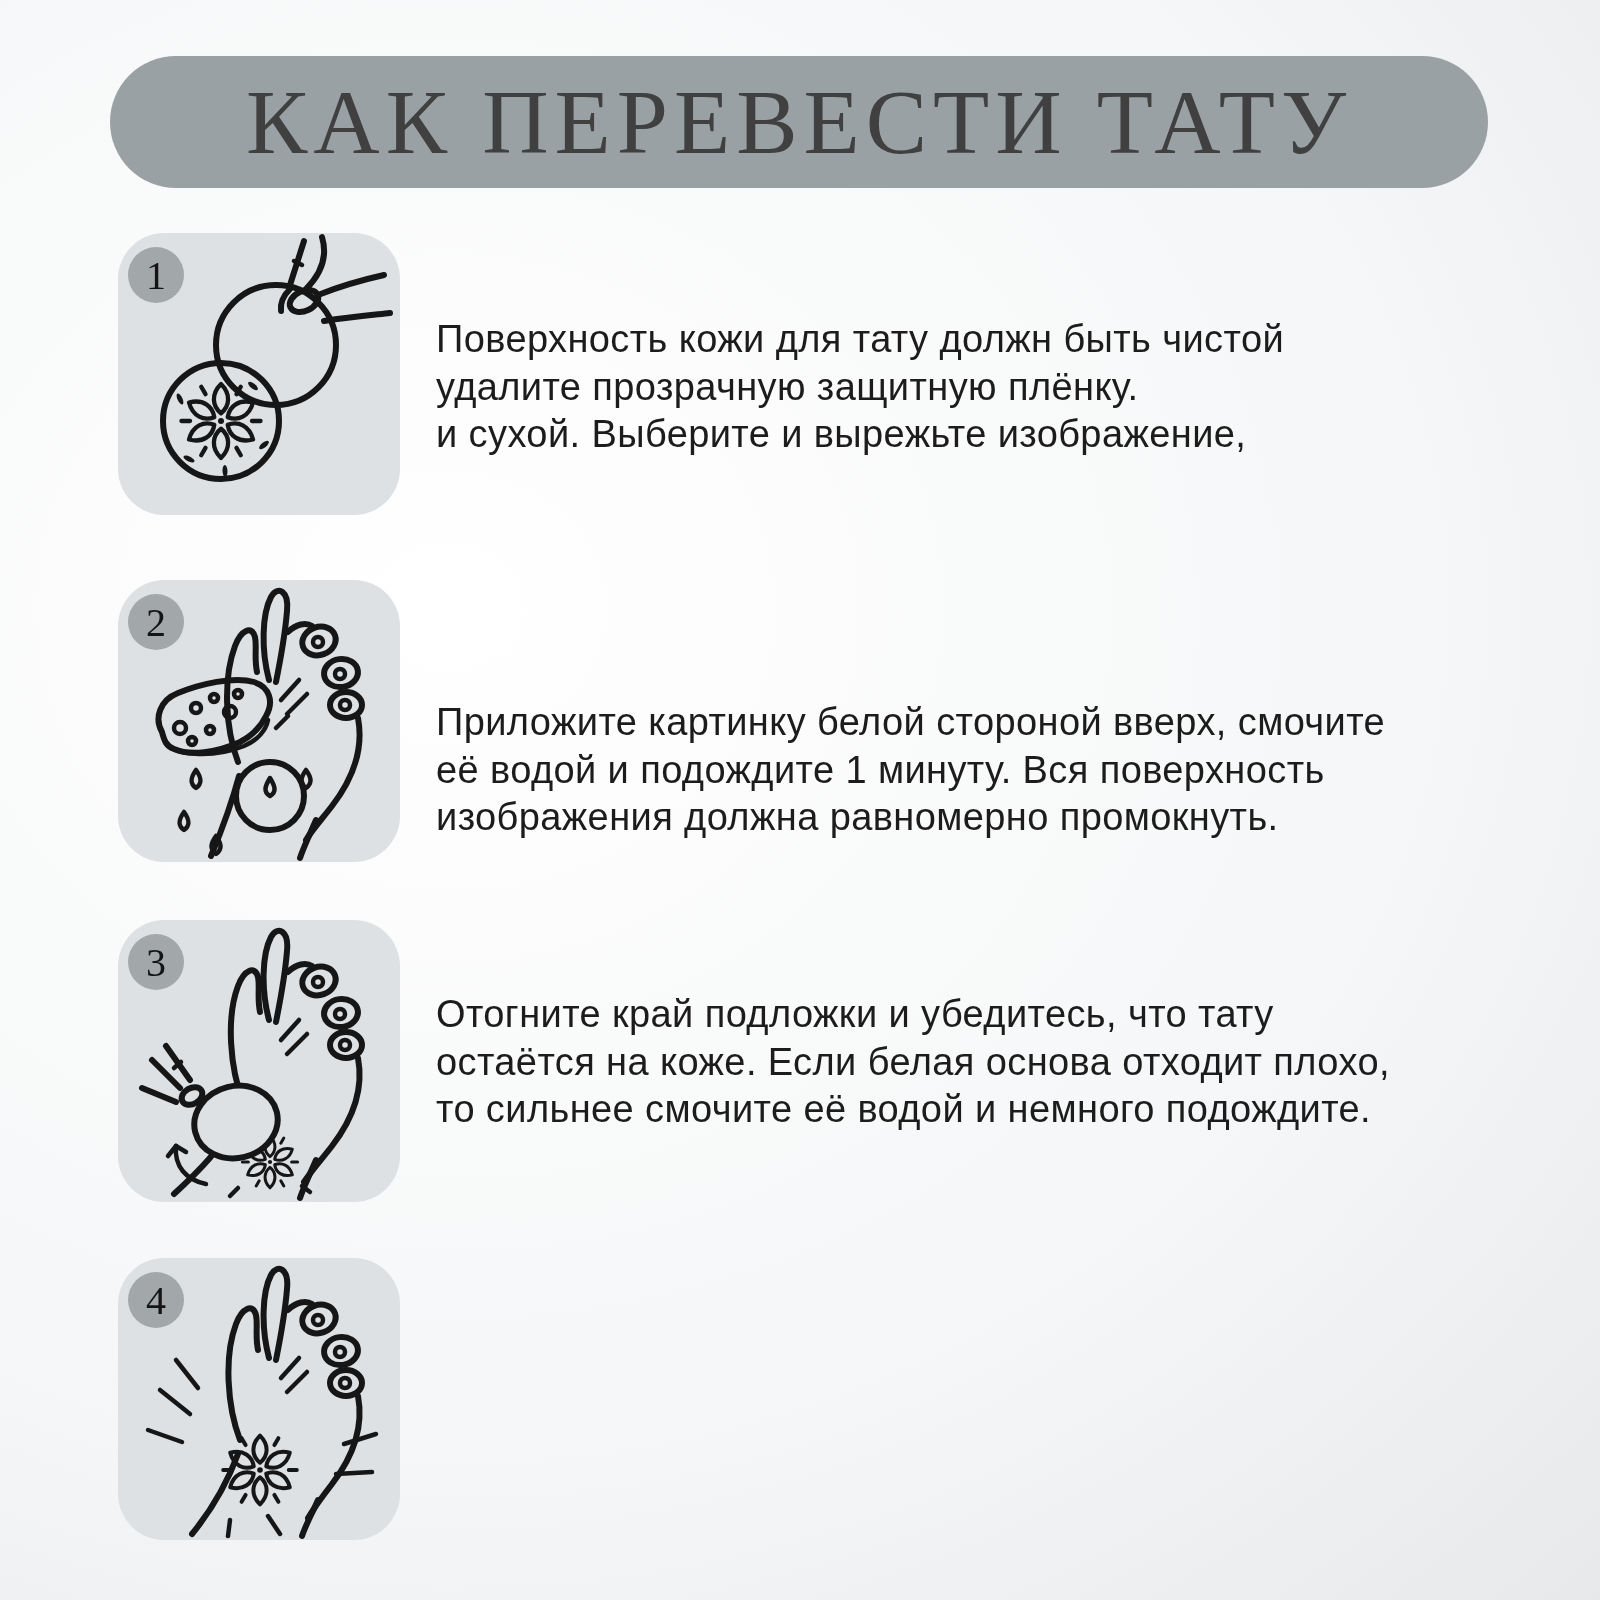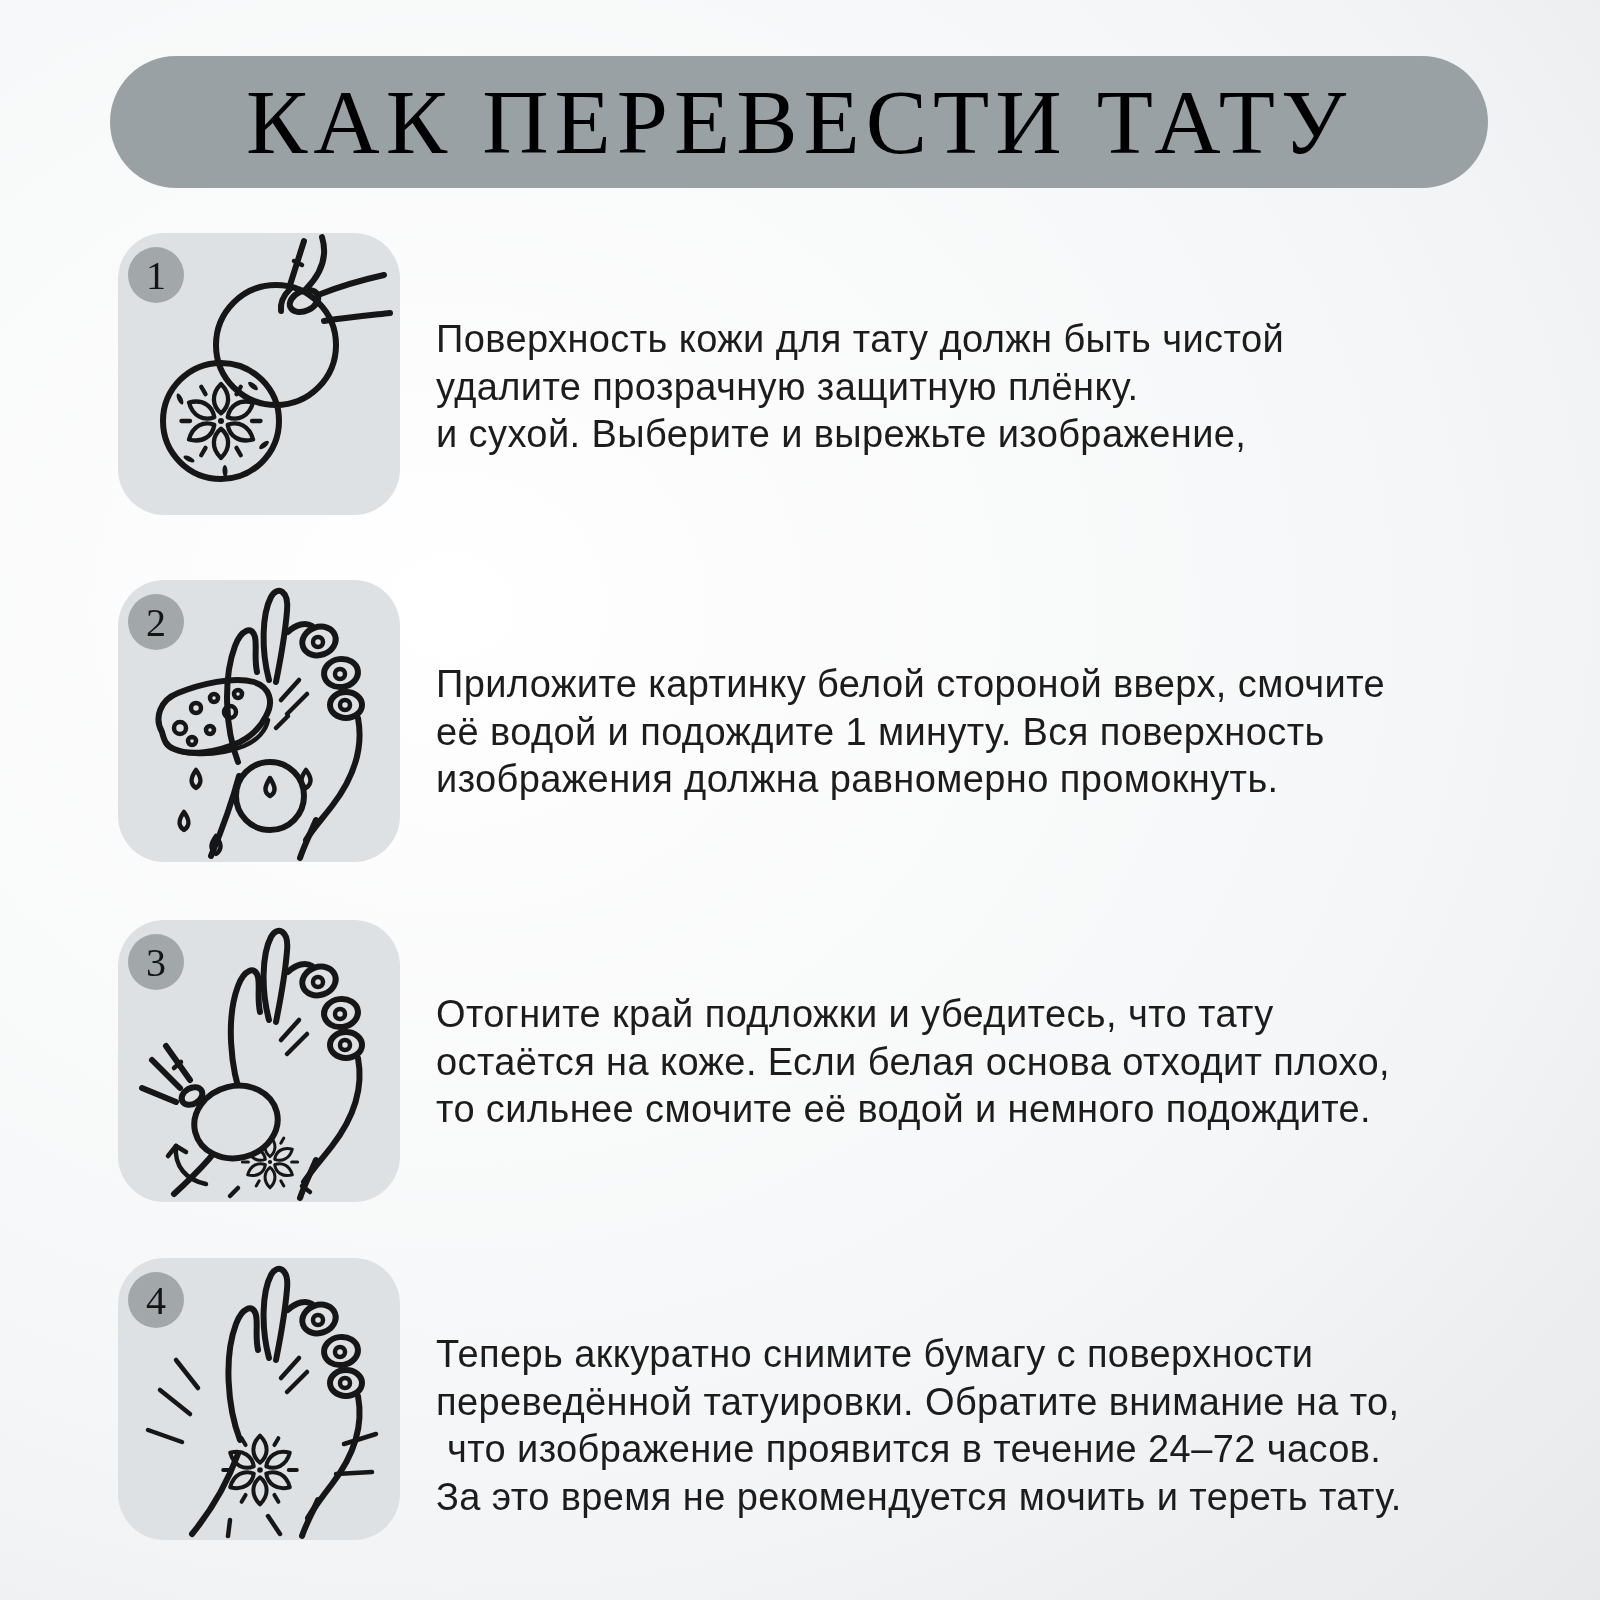--- a/index.html
+++ b/index.html
@@ -15,21 +15,21 @@
     position:absolute;left:110px;top:56px;width:1378px;height:132px;
     background:#9aa1a4;border-radius:66px;
     display:flex;align-items:center;justify-content:center;
   }
   .title-pill h1{
     margin:4px;
     font-family:"Liberation Serif", serif;
     font-weight:500;
     font-size:92px;
     letter-spacing:6px;
-    color:#000000;
+    color:#404040;
     white-space:nowrap;
   }
   .step-box{
     position:absolute;left:118px;width:282px;height:282px;
     background:#dde1e4;border-radius:46px;
   }
   .badge{
     position:absolute;left:10px;top:14px;width:56px;height:56px;border-radius:50%;
     background:#a2a7aa;
     display:flex;align-items:center;justify-content:center;
@@ -141,21 +141,21 @@
       <path class="thin" d="M152,198 C147,206 145,212 152,216 C159,212 157,206 152,198 Z"></path>
       <path class="thin" d="M78,190 C83,197 85,203 78,208 C71,203 73,197 78,190 Z"></path>
       <path class="thin" d="M66,232 C71,239 73,245 66,250 C59,245 61,239 66,232 Z"></path>
       <path class="thin" d="M98,256 C103,263 105,269 98,274 C91,269 93,263 98,256 Z"></path>
       <path class="thin" d="M188,190 C193,197 195,203 188,208 C181,203 183,197 188,190 Z"></path>
     </svg>
     <div class="badge">
       <span>2</span>
     </div>
   </div>
-  <div class="step-text" style="top:653px">
+  <div class="step-text" style="top:691px">
     <div class="t-line">Приложите картинку белой стороной вверх, смочите</div>
     <div class="t-line">её водой и подождите 1 минуту. Вся поверхность</div>
     <div class="t-line">изображения должна равномерно промокнуть.</div>
   </div>
 
   <div class="step-box" style="top:920px">
     <svg class="illus" viewBox="0 0 282 282">
 
       <path d="M151,100 C143,70 144,34 153,17 C160,5 171,11 169,31 C167,56 162,82 158,102"></path>
       <path d="M125,182 C112,148 108,98 120,66 C126,50 137,45 140,57 C142,67 139,78 142,92"></path>
@@ -223,20 +223,14 @@
       <path class="thin" d="M30,172 L64,184"></path>
       <path class="thin" d="M226,186 L258,176"></path>
       <path class="thin" d="M218,216 L254,214"></path>
       <path class="thin" d="M150,258 L162,276"></path>
       <path class="thin" d="M112,262 L110,278"></path>
     </svg>
     <div class="badge">
       <span>4</span>
     </div>
   </div>
-  <div class="step-text" style="top:1323px">
-    <div class="t-line">Теперь аккуратно снимите бумагу с поверхности</div>
-    <div class="t-line">переведённой татуировки. Обратите внимание на то,</div>
-    <div class="t-line"> что изображение проявится в течение 24–72 часов.</div>
-    <div class="t-line">За это время не рекомендуется мочить и тереть тату.</div>
-  </div>
 
 </div>
 
 </body></html>

